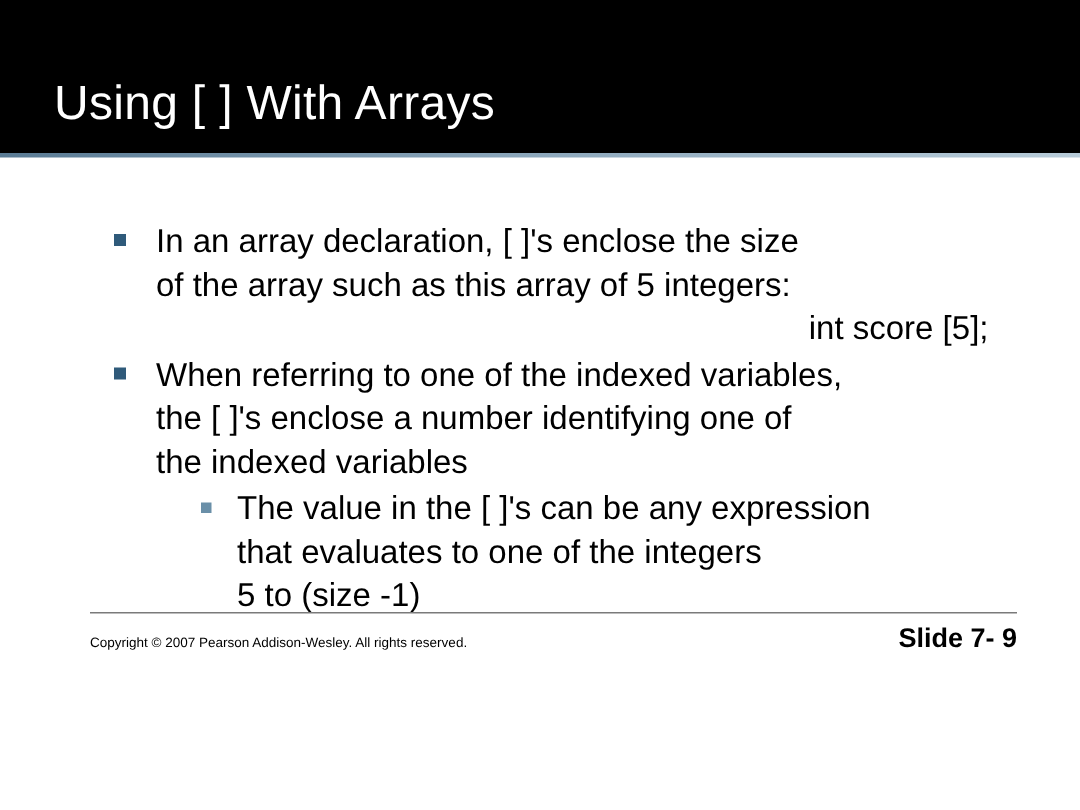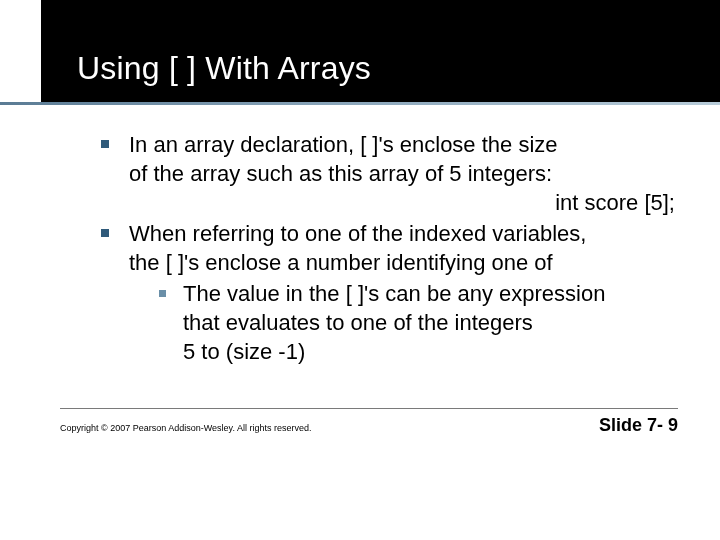--- a/index.html
+++ b/index.html
@@ -9,21 +9,20 @@
     height: 540px;
     font-family: Arial, Helvetica, sans-serif;
     background: #fff;
     overflow: hidden;
   }
   .slide {
     width: 720px;
     height: 444px;
     position: relative;
     box-sizing: border-box;
-    padding-left: 41px;
   }
   .title-band {
     background: #000;
     height: 102px;
     width: 100%;
     box-sizing: border-box;
     padding: 50px 0 0 36px;
   }
   .title-band h1 {
     color: #fff;
@@ -41,21 +40,21 @@
     background: linear-gradient(to right, #5a7b94 0%, #8da8bc 50%, #b8ccd9 100%);
   }
   .body {
     padding: 28px 45px 0 60px;
     color: #000;
     font-size: 22px;
     line-height: 1.32;
   }
   ul.outer {
     list-style: none;
-    margin: 0;
+    margin: 16px;
     padding: 0;
   }
   ul.outer > li {
     position: relative;
     padding-left: 28px;
     margin-bottom: 2px;
   }
   ul.outer > li::before {
     content: "";
     position: absolute;
@@ -128,20 +127,21 @@
 
       <li>
         <span>In an array declaration, [ ]'s enclose the size</span><br>
         <span>of the array such as this array of 5 integers:</span>
         <div class="code-line">int score [5];</div>
       </li>
 
       <li>
         <span>When referring to one of the indexed variables,</span><br>
         <span>the [ ]'s enclose a number identifying one of</span><br>
+        <span>the indexed variables</span>
         <ul class="inner">
           <li>
             <span>The value in the [ ]'s can be any expression</span><br>
             <span>that evaluates to one of the integers</span><br>
             <span>5 to (size -1)</span>
           </li>
         </ul>
       </li>
 
     </ul>

